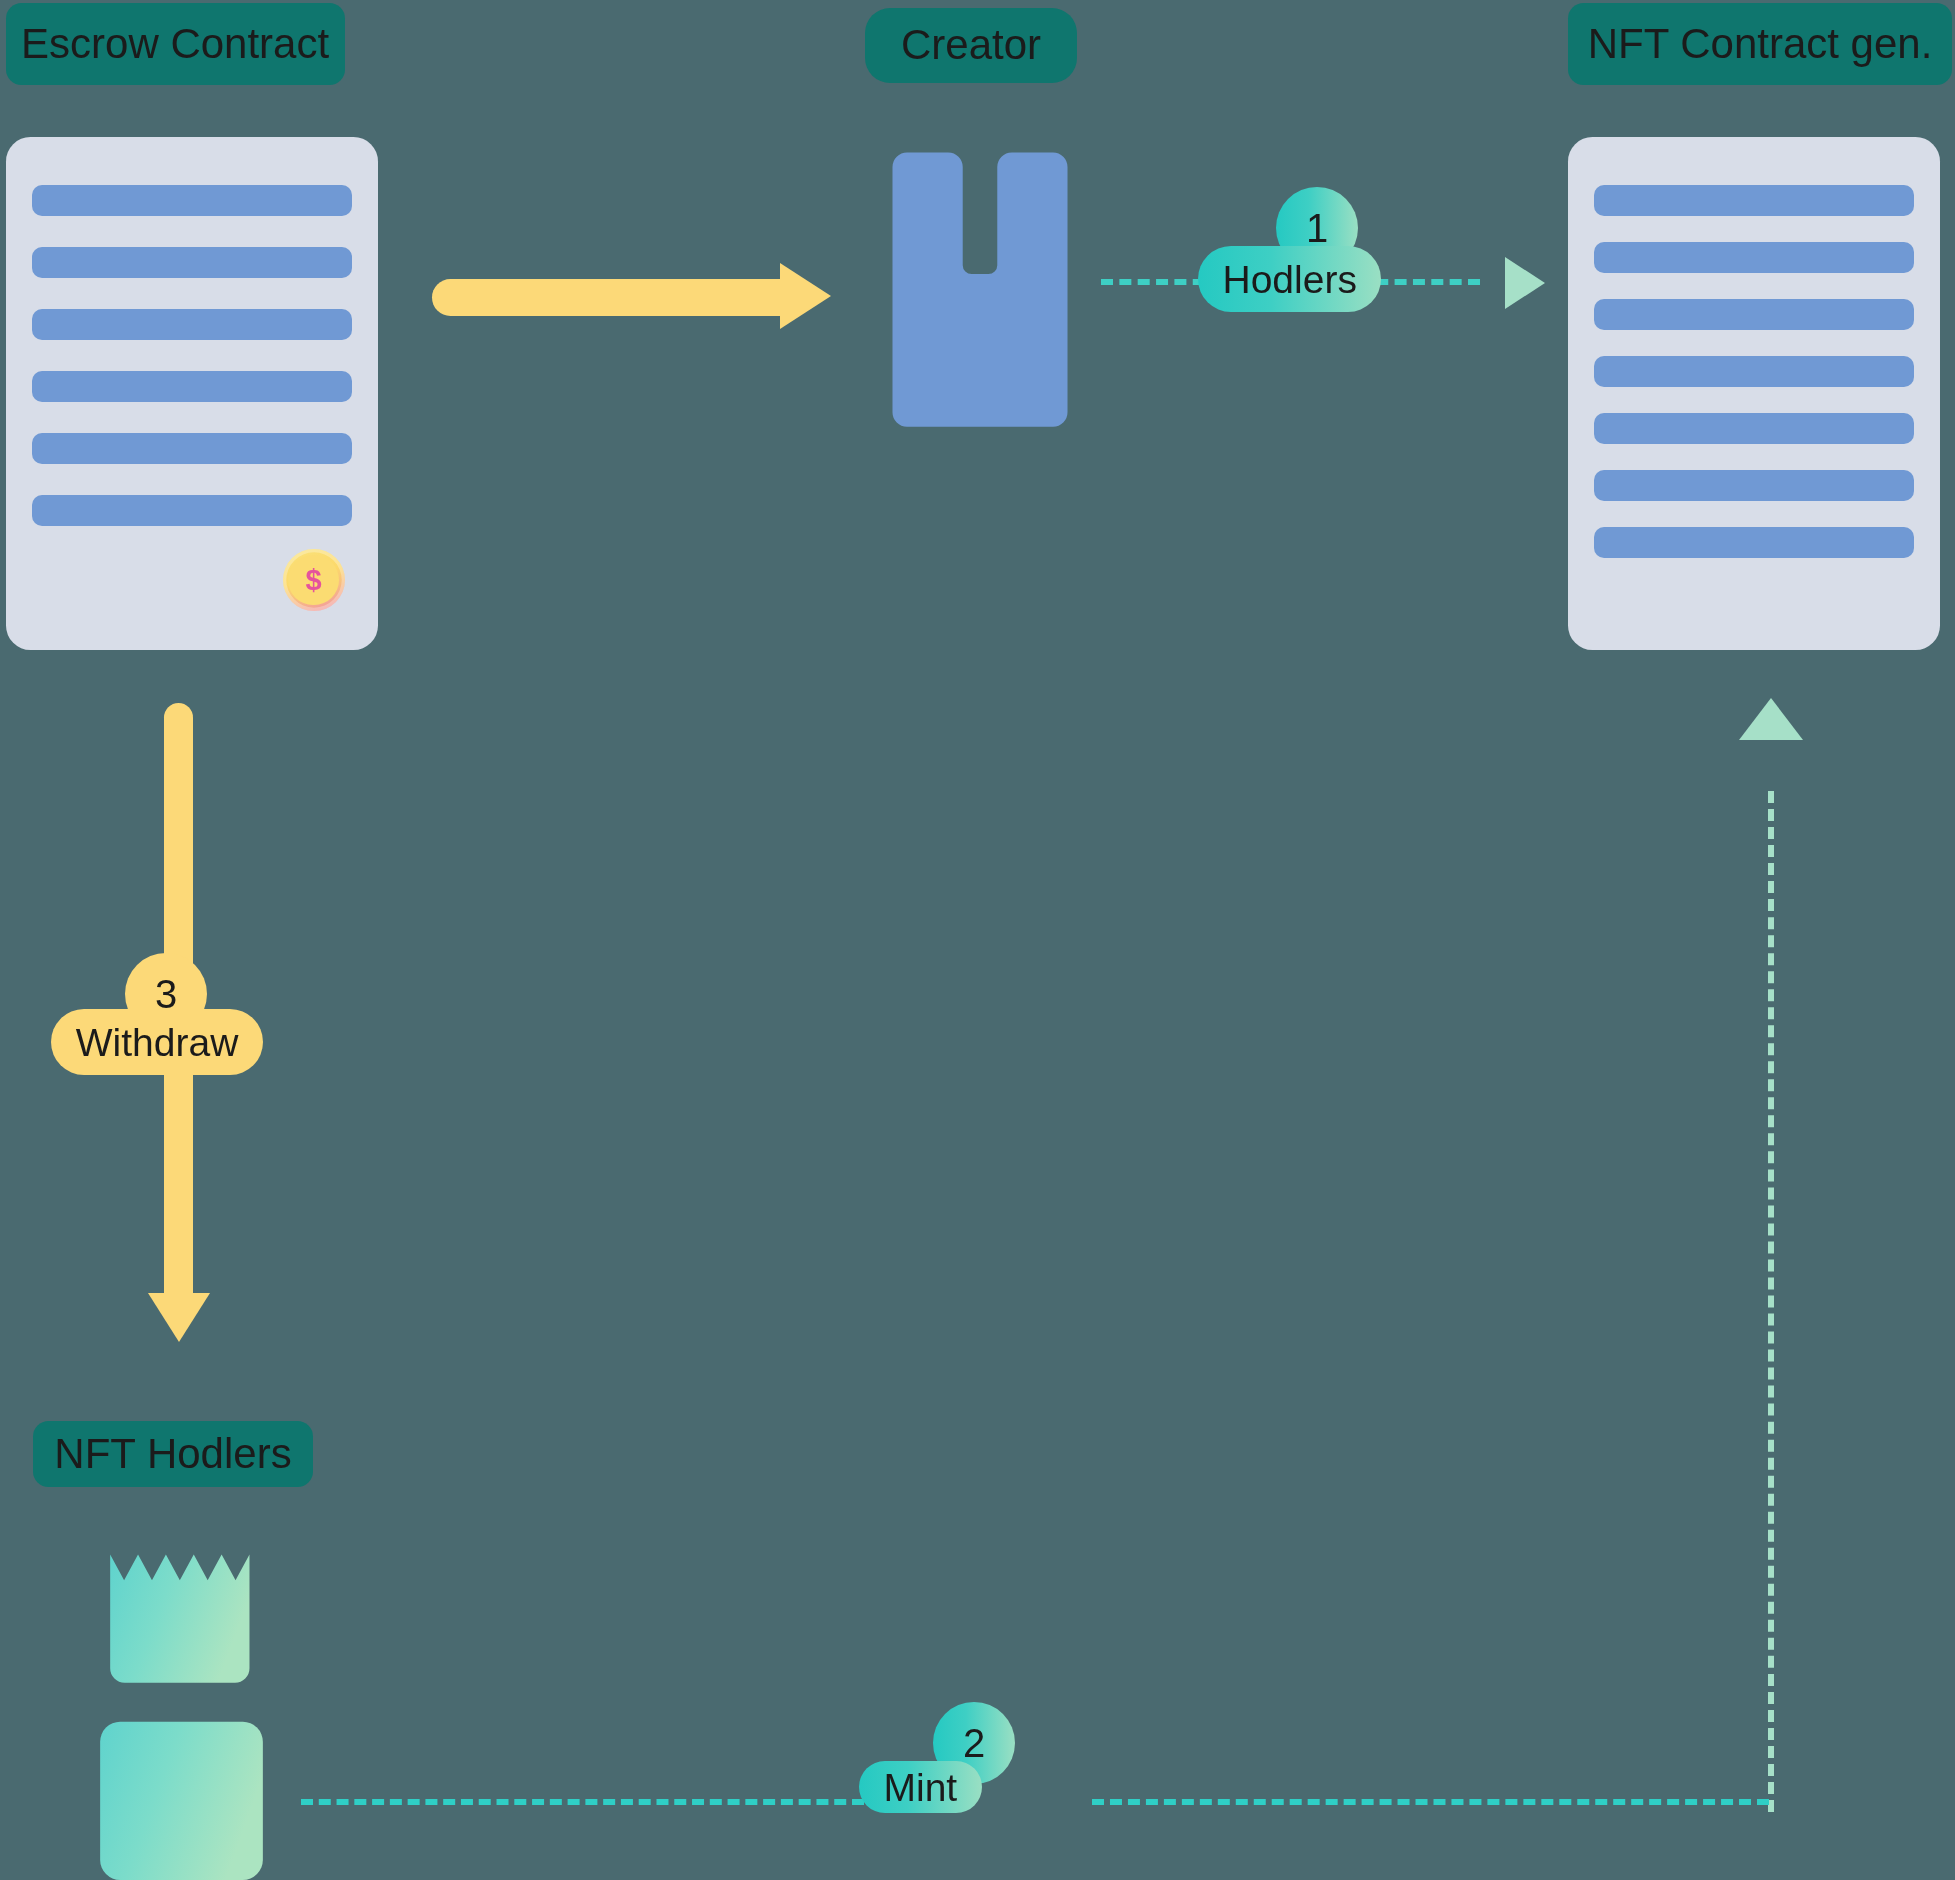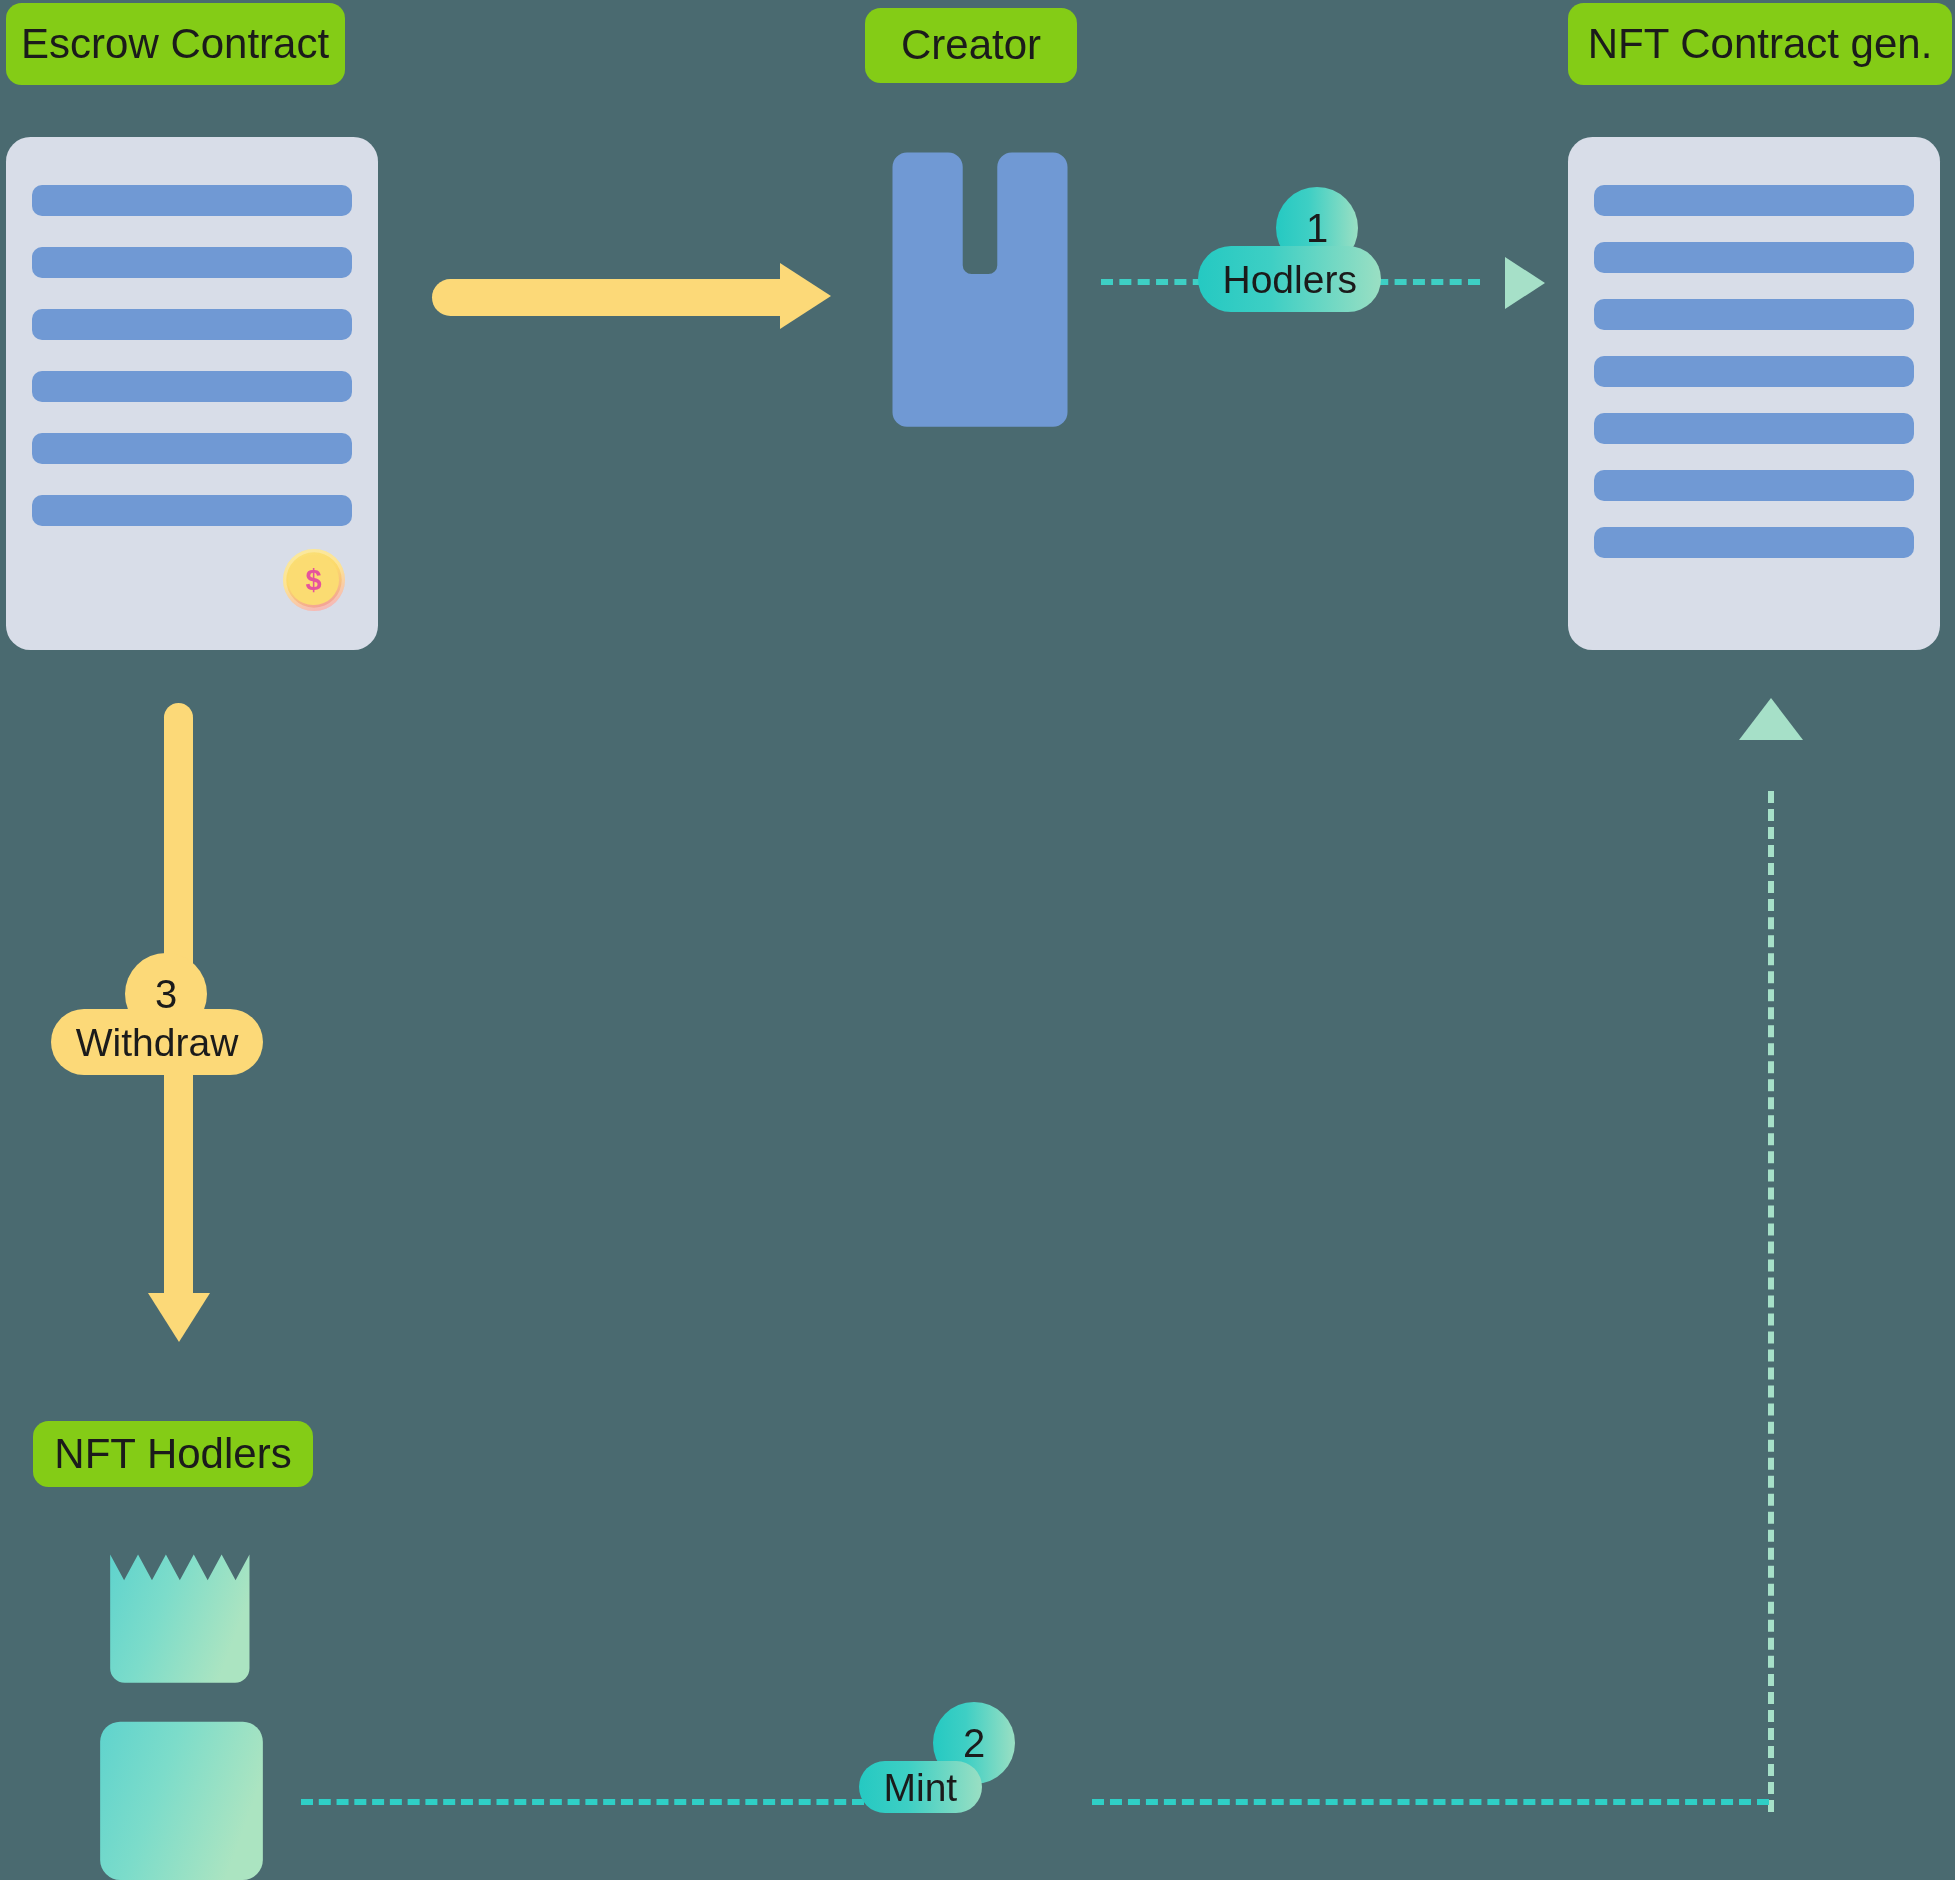--- a/index.html
+++ b/index.html
@@ -19,21 +19,21 @@
     position: absolute;
     left: 0; top: 0;
     width: 1955px;
     height: 1880px;
     background: #4a6a70;
   }
 
   
   .node-label {
     position: absolute;
-    background: #84cc16;
+    background: #0f766e;
     border-radius: 15.6px;
     color: #1b1b1b;
     font-size: 42px;
     line-height: 1;
     display: flex;
     align-items: center;
     justify-content: center;
     padding: 0 20px;
     white-space: nowrap;
     box-sizing: border-box;
@@ -161,21 +161,21 @@
     </div>
   </div>
 
   <div>
     <div class="ybar" style="left:432px; top:279px; width:368px; height:37px; border-radius:18.4px;"></div>
     <div class="tri" style="left:780px; top:263px;
          border-top:33px solid transparent; border-bottom:33px solid transparent;
          border-left:51px solid #fcd978;"></div>
   </div>
 
-  <div class="node-label" style="left:865px; top:7.8px; width:212px; height:75px;">Creator</div>
+  <div class="node-label" style="left:865px; top:7.8px; width:212px; height:75px;border-radius:25px;">Creator</div>
 
   <div class="creator-icon" style="left:878px; top:138px; width:204px; height:304px;">
     <svg width="204" height="304" viewBox="0 0 366 545" xmlns="http://www.w3.org/2000/svg">
       <path d="M26,52 a26,26 0 0 1 26,-26 h74 a26,26 0 0 1 26,26 v176 a16,16 0 0 0 16,16 h30 a16,16 0 0 0 16,-16 v-176 a26,26 0 0 1 26,-26 h74 a26,26 0 0 1 26,26 v440 a26,26 0 0 1 -26,26 h-262 a26,26 0 0 1 -26,-26 z" fill="#7099d4"></path>
     </svg>
   </div>
 
   <div>
     <div class="dash-h" style="left:1101px; top:279px; width:379px; border-top-color:#3ecfc4; border-top-width:6.7px; border-top-style:dashed;"></div>
     <div class="tri" style="left:1505px; top:257px;

